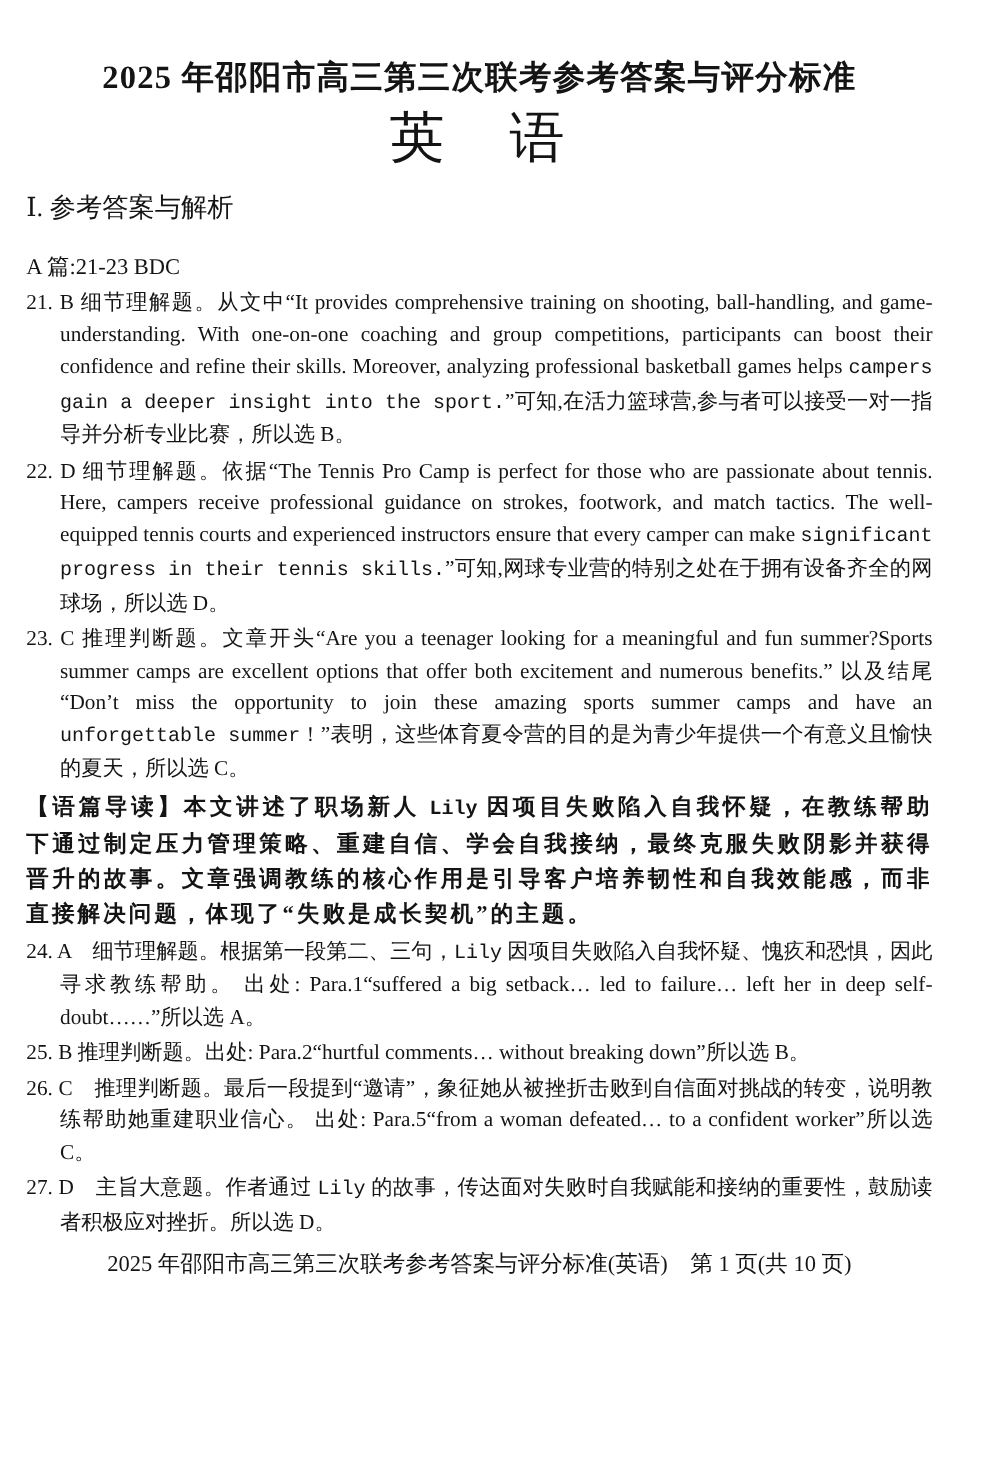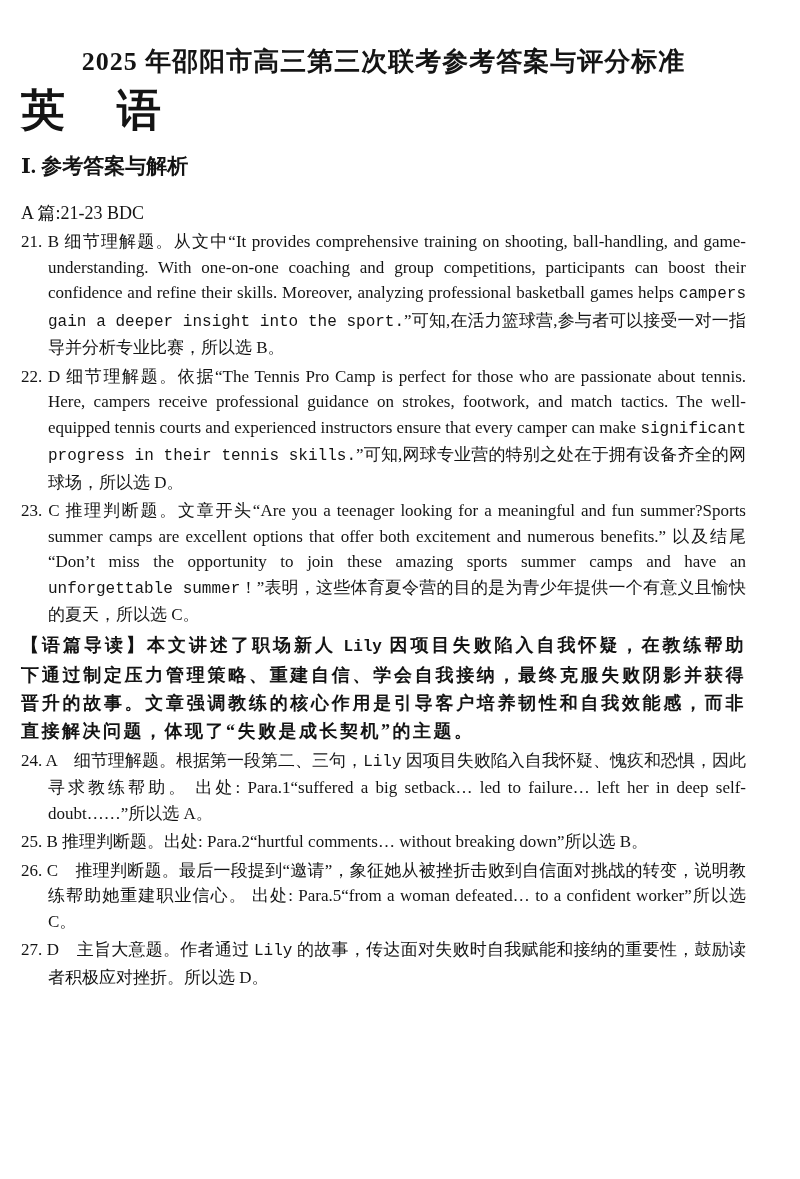--- a/index.html
+++ b/index.html
@@ -19,30 +19,30 @@
   }
   .title {
     text-align: center;
     font-size: 26px;
     font-weight: bold;
     letter-spacing: 1px;
     line-height: 36px;
     margin: 0;
   }
   .subject {
-    text-align: left;
+    text-align: center;
     font-size: 44px;
-    font-weight: bold;
+    font-weight: normal;
     line-height: 54px;
     margin: 4px 0 12px 0;
     letter-spacing: 4px;
   }
   .sec-head {
     font-size: 21px;
-    font-weight: bold;
+    font-weight: normal;
     line-height: 32px;
   }
   .part {
     font-size: 19px;
     line-height: 30px;
     letter-spacing: 1.5px;
   }
   .answers-line {
     font-size: 18px;
     line-height: 30px;
@@ -106,14 +106,15 @@
 
   <div class="guide" id="guide"><span>【语篇导读】本文讲述了职场新人 </span><span class="mono">Lily</span><span> 因项目失败陷入自我怀疑，在教练帮助下通过制定压力管理策略、重建自信、学会自我接纳，最终克服失败阴影并获得晋升的故事。文章强调教练的核心作用是引导客户培养韧性和自我效能感，而非直接解决问题，体现了“失败是成长契机”的主题。</span></div>
 
   <div id="items-b">
       <div class="item"><span>24. A　细节理解题。根据第一段第二、三句，</span><span class="mono">Lily</span><span> 因项目失败陷入自我怀疑、愧疚和恐惧，因此寻求教练帮助。 出处: Para.1“suffered a big setback… led to failure… left her in deep self-doubt……”所以选 A。</span></div>
       <div class="item"><span>25. B 推理判断题。出处: Para.2“hurtful comments… without breaking down”所以选 B。</span></div>
       <div class="item"><span>26. C　推理判断题。最后一段提到“邀请”，象征她从被挫折击败到自信面对挑战的转变，说明教练帮助她重建职业信心。 出处: Para.5“from a woman defeated… to a confident worker”所以选 C。</span></div>
       <div class="item"><span>27. D　主旨大意题。作者通过 </span><span class="mono">Lily</span><span> 的故事，传达面对失败时自我赋能和接纳的重要性，鼓励读者积极应对挫折。所以选 D。</span></div>
     </div>
 
+  <div class="footer">2025 年邵阳市高三第三次联考参考答案与评分标准(英语)　第 1 页(共 10 页)</div>
 
 </div>
 
 </body></html>

